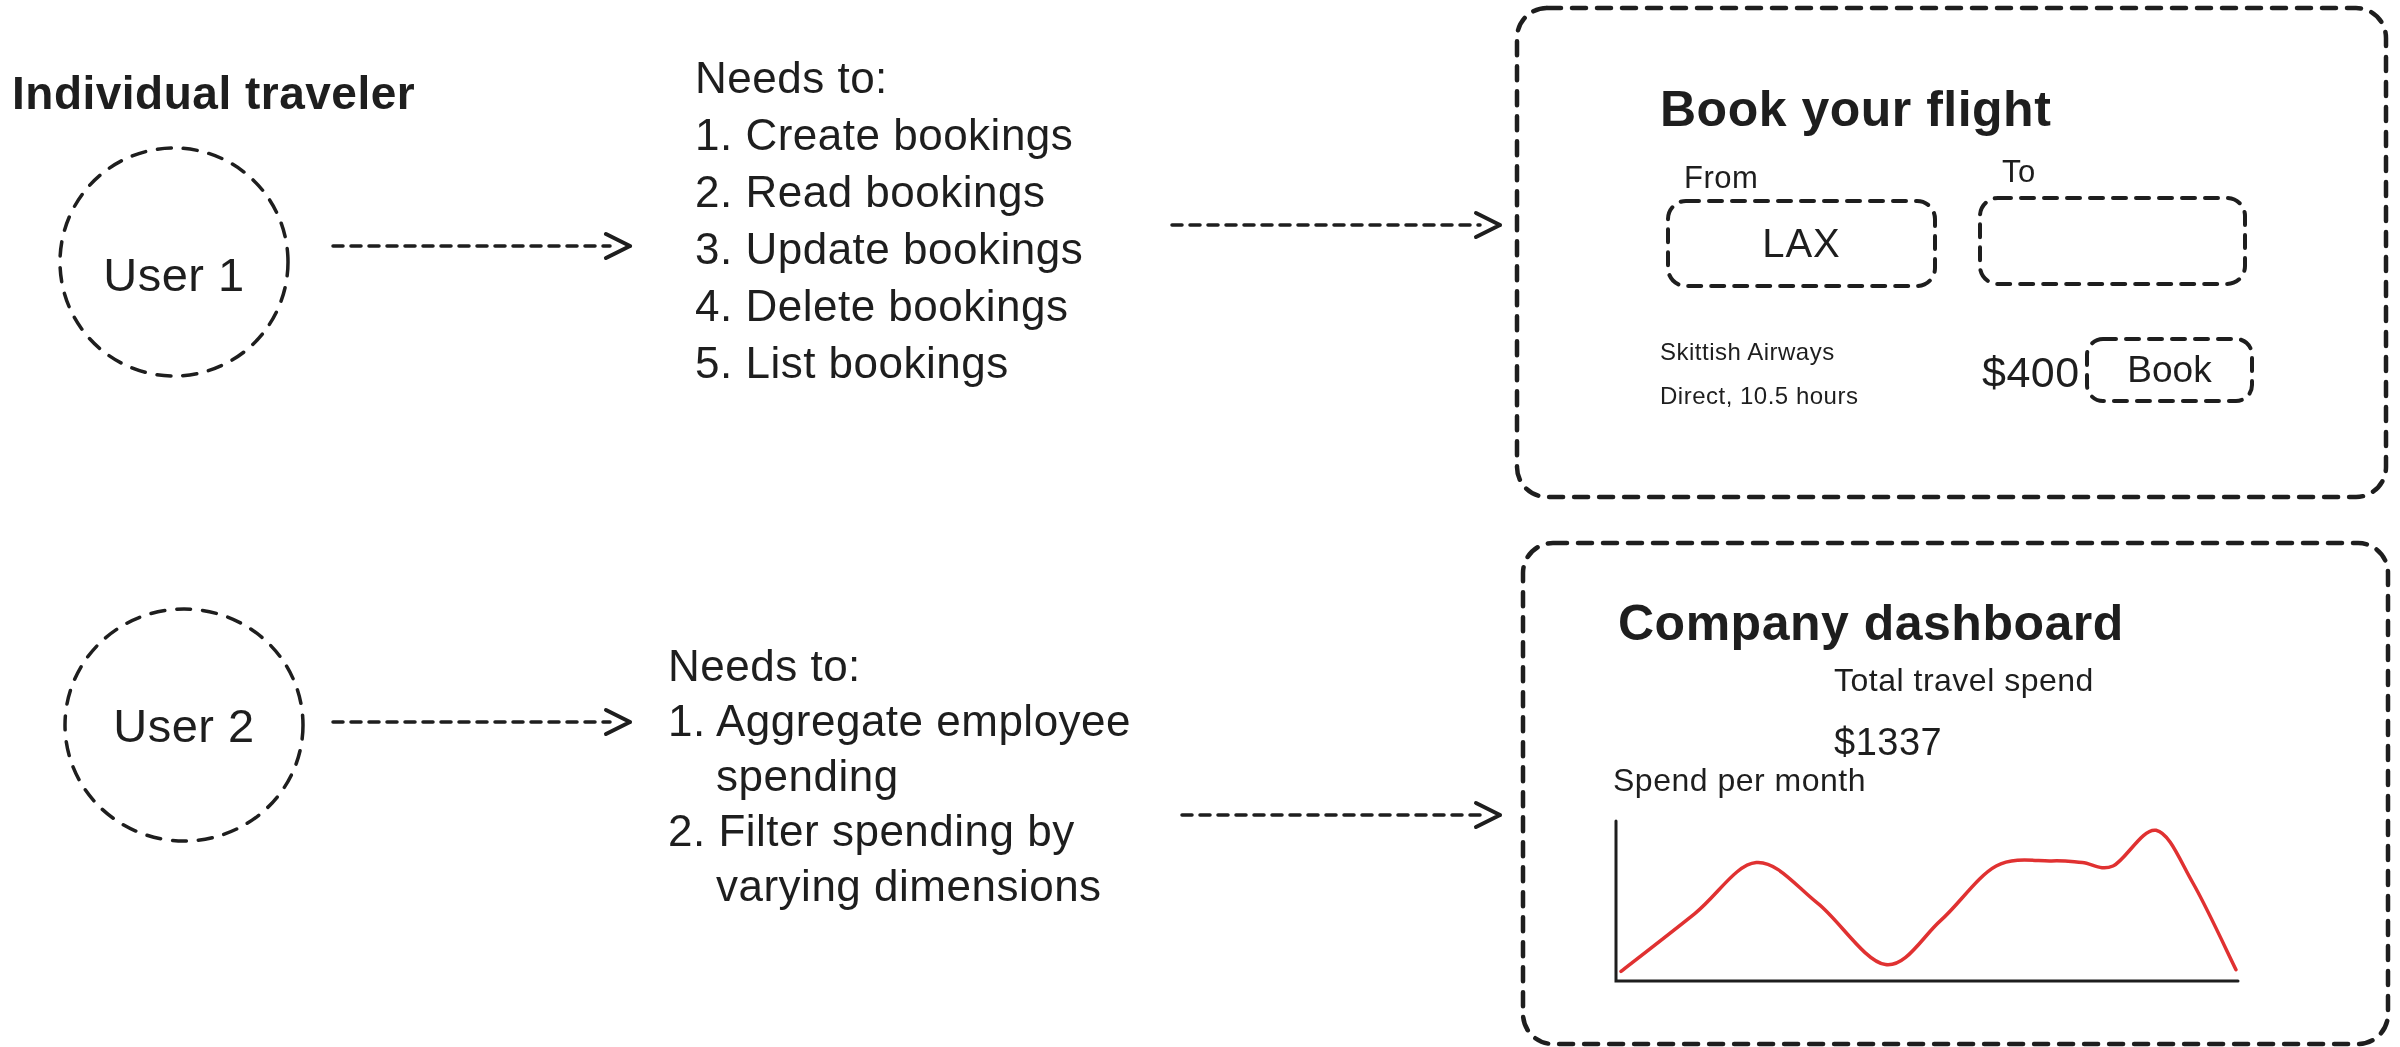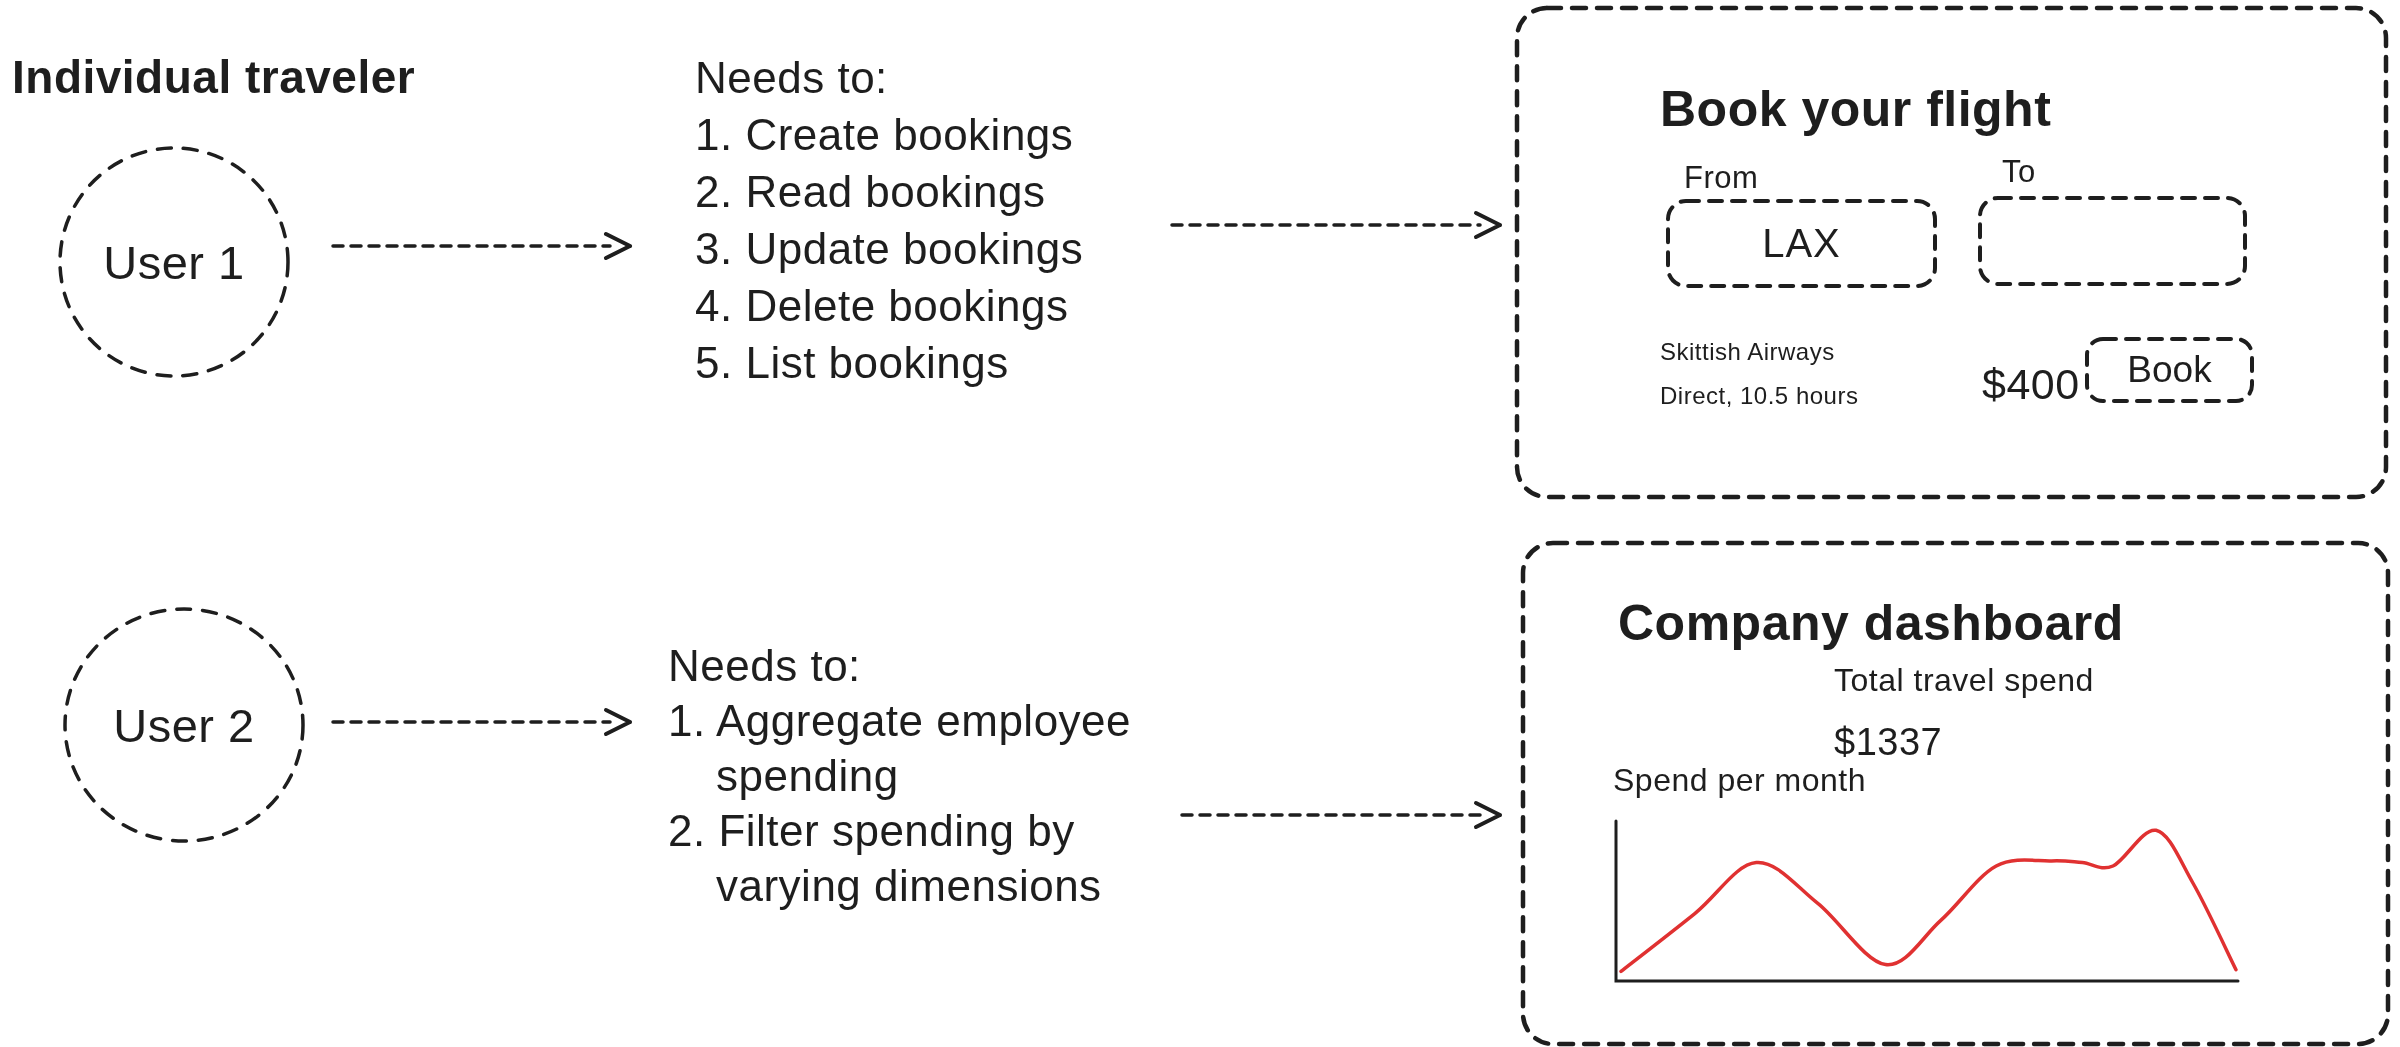--- a/index.html
+++ b/index.html
@@ -66,20 +66,21 @@
     stroke-linecap: round;
   }
   .label {
     position: absolute;
     white-space: nowrap;
     letter-spacing: 0.5px;
   }
   .role-title {
     font-size: 46px;
     font-weight: bold;
+    margin-top: 16px;
   }
   .center-label {
     position: absolute;
     display: flex;
     align-items: center;
     justify-content: center;
     font-size: 47px;
     letter-spacing: 0.5px;
   }
   .list {
@@ -118,21 +119,20 @@
   }
   .info {
     position: absolute;
     font-size: 24px;
     line-height: 44px;
     letter-spacing: 0.5px;
     white-space: nowrap;
   }
   .price {
     font-size: 43px;
-    margin-top: 12px;
   }
   .button {
     position: absolute;
     display: flex;
     align-items: center;
     justify-content: center;
     font-size: 37px;
     cursor: pointer;
   }
   .metric-col {
@@ -182,21 +182,21 @@
 
     <rect class="shape mini-box" x="1668" y="201" width="267" height="85" rx="18"></rect>
     <rect class="shape mini-box" x="1980" y="198" width="265" height="86" rx="18"></rect>
     <rect class="shape mini-box" x="2087" y="339" width="165" height="62" rx="16"></rect>
 
     <path class="axes" d="M1616 821 L1616 981 L2238 981"></path>
     <path class="curve" id="spend-curve" d="M1621.0 971.4 C1633.3 961.8 1672.3 931.7 1694.8 913.6 C1717.3 895.5 1735.8 864.3 1756.3 862.6 C1776.8 860.9 1796.3 886.4 1817.8 903.4 C1839.3 920.4 1865.0 961.8 1885.5 964.6 C1906.0 967.4 1922.3 936.8 1940.8 920.4 C1959.3 904.0 1977.7 875.9 1996.2 866.0 C2014.6 856.1 2037.2 861.5 2051.5 860.9 C2065.8 860.3 2072.0 861.8 2082.3 862.6 C2092.5 863.5 2100.7 871.4 2113.0 866.0 C2125.3 860.6 2142.7 827.5 2156.1 830.3 C2169.4 833.1 2179.6 859.8 2192.9 883.0 C2206.3 906.2 2228.8 955.3 2236.0 969.7" style="stroke: rgb(224, 49, 49);"></path>
   </svg>
 
   <div class="label role-title" style="left:12px; top:50px;">Individual traveler</div>
-  <div class="center-label" style="left:60px; top:148px; width:228px; height:228px;">User 1</div>
+  <div class="center-label" style="left:60px; top:160px; width:228px; height:228px;">User 1</div>
 
   <div class="list" style="left:695px; top:42px;">
     <div class="line">Needs to:</div>
     <div class="line">1. Create bookings</div>
     <div class="line">2. Read bookings</div>
     <div class="line">3. Update bookings</div>
     <div class="line">4. Delete bookings</div>
     <div class="line">5. List bookings</div>
   </div>
 

